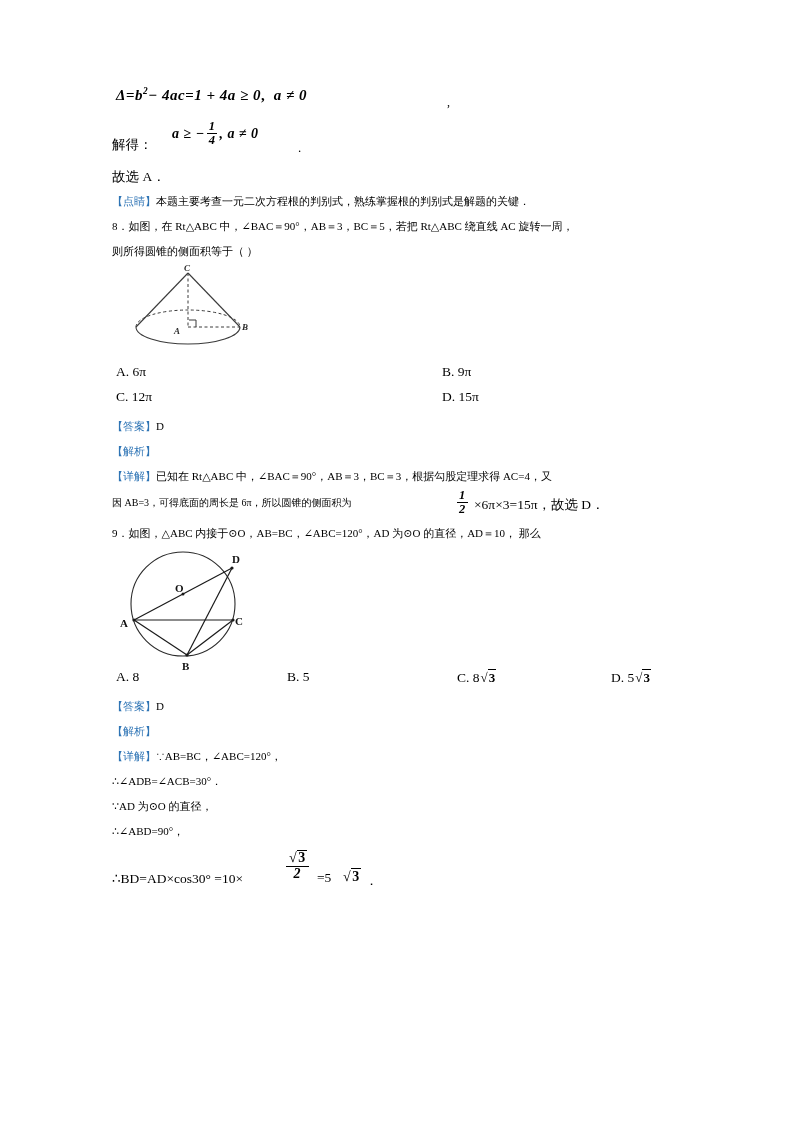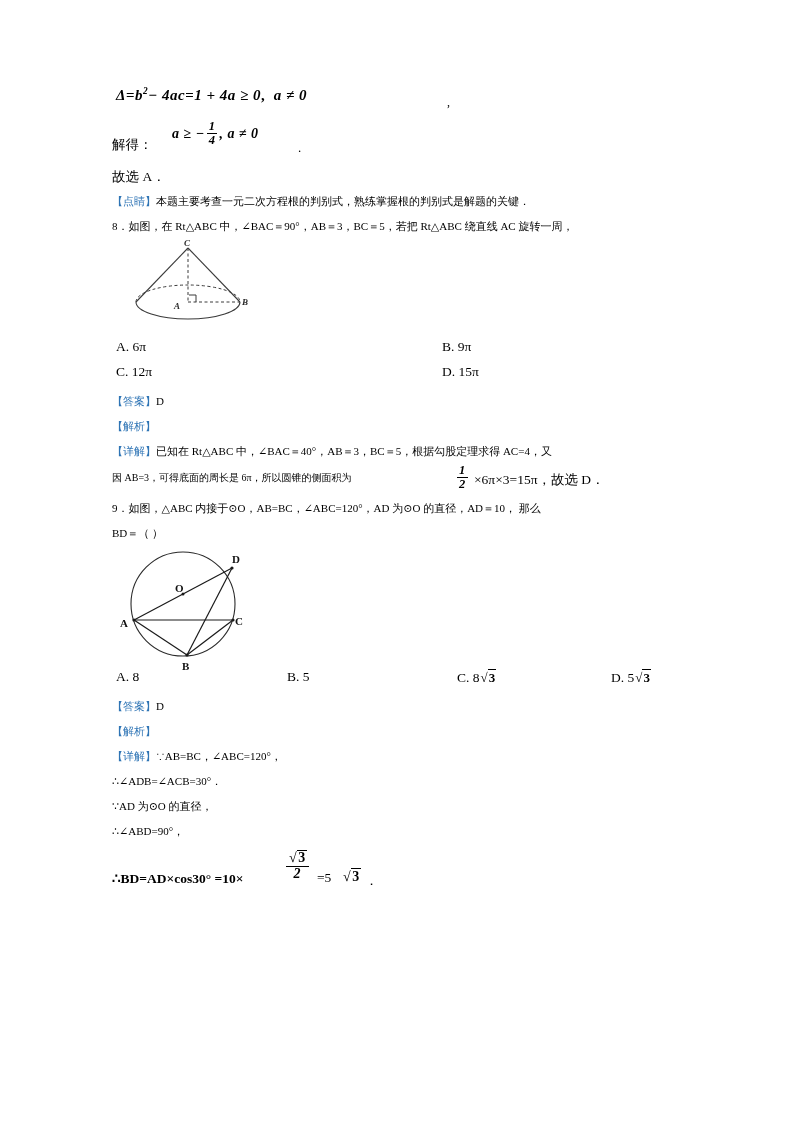--- a/index.html
+++ b/index.html
@@ -125,20 +125,21 @@
       <span class="abs" style="left:0px; top:20px; font-size:13.5px;">解得：</span>
       <span class="matheq abs" style="left:60px; top:4px; font-size:14px;"><span>a ≥ −</span><span class="frac small"><span class="num">1</span><span class="den">4</span></span><span>, a ≠ 0</span></span>
       <span class="abs" style="left:186px; top:24px; font-size:13px;">.</span>
     </div>
 
     <div class="line">故选 A．</div>
 
     <div class="para" style="white-space:nowrap;"><span class="tag">【点睛】</span><span>本题主要考查一元二次方程根的判别式，熟练掌握根的判别式是解题的关键．</span></div>
 
     <div class="para" style="white-space:nowrap;"><span>8．</span><span>如图，在 Rt△ABC 中，∠BAC＝90°，AB＝3，BC＝5，若把 Rt△ABC 绕直线 AC 旋转一周，</span></div>
+    <div class="para">则所得圆锥的侧面积等于（      ）</div>
 
     <div class="figwrap" style="height:100px;">
       <svg width="150" height="100" viewBox="0 0 150 100" style="position:absolute; left:8px; top:0;">
 
         <path d="M 16 63 A 52 17 0 0 0 120 63" fill="none" stroke="#3a3a3a" stroke-width="1.1"></path>
 
         <path d="M 16 63 A 52 17 0 0 1 120 63" fill="none" stroke="#3a3a3a" stroke-width="1" stroke-dasharray="3,2.5"></path>
 
         <line x1="16" y1="63" x2="68" y2="9" stroke="#3a3a3a" stroke-width="1.1"></line>
         <line x1="120" y1="63" x2="68" y2="9" stroke="#3a3a3a" stroke-width="1.1"></line>
@@ -159,30 +160,29 @@
       <span class="opt" style="left:4px;"><span>A.</span>&nbsp;<span>6π</span></span>
       <span class="opt" style="left:330px;"><span>B.</span>&nbsp;<span>9π</span></span>
     </div>
     <div class="opts">
       <span class="opt" style="left:4px;"><span>C.</span>&nbsp;<span>12π</span></span>
       <span class="opt" style="left:330px;"><span>D.</span>&nbsp;<span>15π</span></span>
     </div>
 
     <div class="para"><span class="tag">【答案】</span><span>D</span></div>
     <div class="para tag">【解析】</div>
-    <div class="para" style="white-space:nowrap;"><span class="tag">【详解】</span><span>已知在 Rt△ABC 中，∠BAC＝40°，AB＝3，BC＝5，根据勾股定理求得 AC=4，又</span></div>
+    <div class="para" style="white-space:nowrap;"><span class="tag">【详解】</span><span>已知在 Rt△ABC 中，∠BAC＝90°，AB＝3，BC＝3，根据勾股定理求得 AC=4，又</span></div>
 
     <div class="row" style="height:32px;">
       <span class="abs" style="left:0px; top:7px; font-size:10px; white-space:nowrap;">因 AB=3，可得底面的周长是 6π，所以圆锥的侧面积为</span>
       <span class="matheq abs" style="left:343px; top:0px; font-size:12px;"><span class="frac small"><span class="num">1</span><span class="den">2</span></span></span>
       <span class="abs" style="left:362px; top:7px; font-size:13.5px; white-space:nowrap;">×6π×3=15π，故选 D．</span>
     </div>
 
     <div class="para" style="white-space:nowrap;"><span>9．</span><span>如图，△ABC 内接于⊙O，AB=BC，∠ABC=120°，AD 为⊙O 的直径，AD＝10， 那么</span></div>
-    <div class="para">BD＝（      ）</div>
 
     <div class="figwrap" style="height:123px;">
       <svg width="150" height="123" viewBox="0 0 150 123" style="position:absolute; left:8px; top:3px;">
 
         <circle cx="63" cy="55" r="52" fill="none" stroke="#2b2b2b" stroke-width="1.1"></circle>
 
         <line x1="14" y1="71" x2="113" y2="71" stroke="#1a1a1a" stroke-width="1.2"></line>
         <line x1="14" y1="71" x2="112" y2="19" stroke="#1a1a1a" stroke-width="1.2"></line>
         <line x1="14" y1="71" x2="67" y2="106" stroke="#1a1a1a" stroke-width="1.2"></line>
         <line x1="113" y1="71" x2="67" y2="106" stroke="#1a1a1a" stroke-width="1.2"></line>
@@ -211,21 +211,21 @@
 
     <div class="para"><span class="tag">【答案】</span><span>D</span></div>
     <div class="para tag">【解析】</div>
 
     <div class="para" style="white-space:nowrap;"><span class="tag">【详解】</span><span>∵AB=BC，∠ABC=120°，</span></div>
     <div class="para">∴∠ADB=∠ACB=30°．</div>
     <div class="para">∵AD 为⊙O 的直径，</div>
     <div class="para">∴∠ABD=90°，</div>
 
     <div class="row" style="height:50px; margin-top:6px;">
-      <span class="abs" style="left:0px; top:20px; font-size:13.5px; white-space:nowrap;font-weight:bold;">∴BD=AD×cos30°  =10×</span>
+      <span class="abs" style="left:0px; top:20px; font-size:13.5px; white-space:nowrap;">∴BD=AD×cos30°  =10×</span>
       <span class="matheq abs" style="left:172px; top:0px; font-size:14px;"><span class="frac"><span class="num"><span class="rad">√<span class="radicand">3</span></span></span><span class="den">2</span></span></span>
       <span class="abs" style="left:205px; top:20px; font-size:13.5px;">=5</span>
       <span class="matheq abs" style="left:230px; top:18px; font-size:14px;"><span class="rad">√<span class="radicand">3</span></span></span>
       <span class="abs" style="left:253px; top:22px; font-size:13px;">．</span>
     </div>
 
   </div>
 </div>
 
 </body></html>

